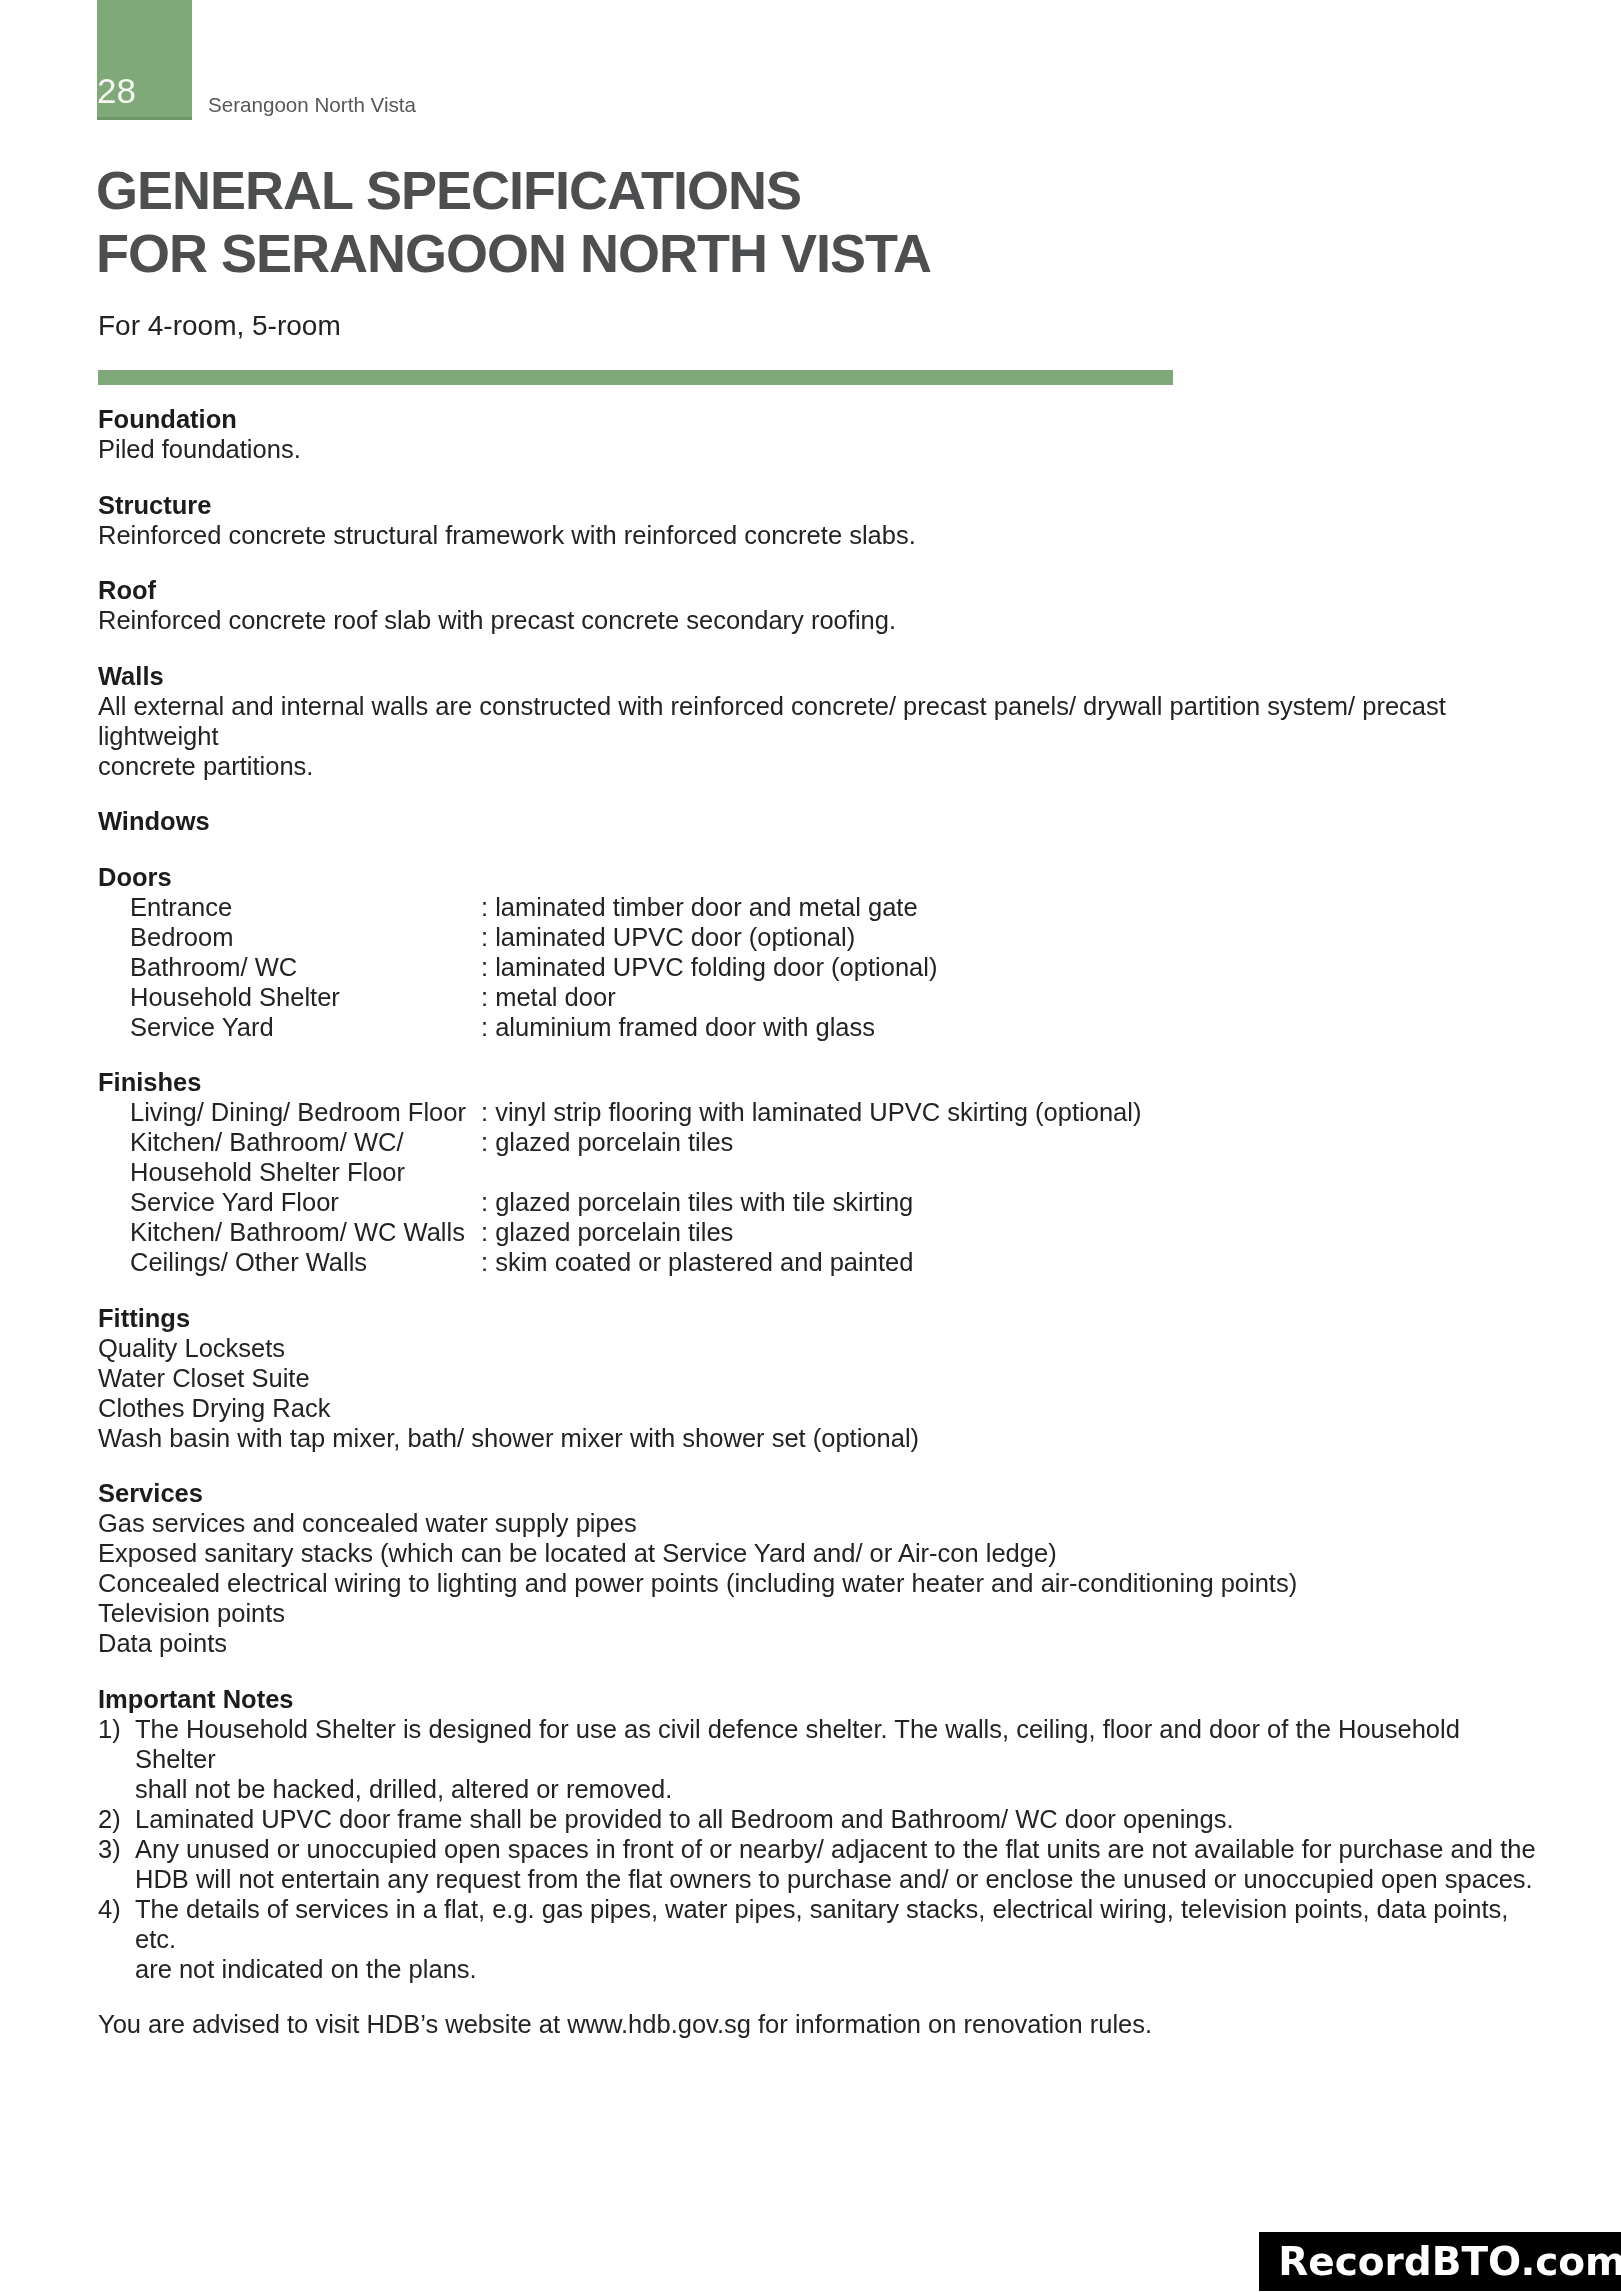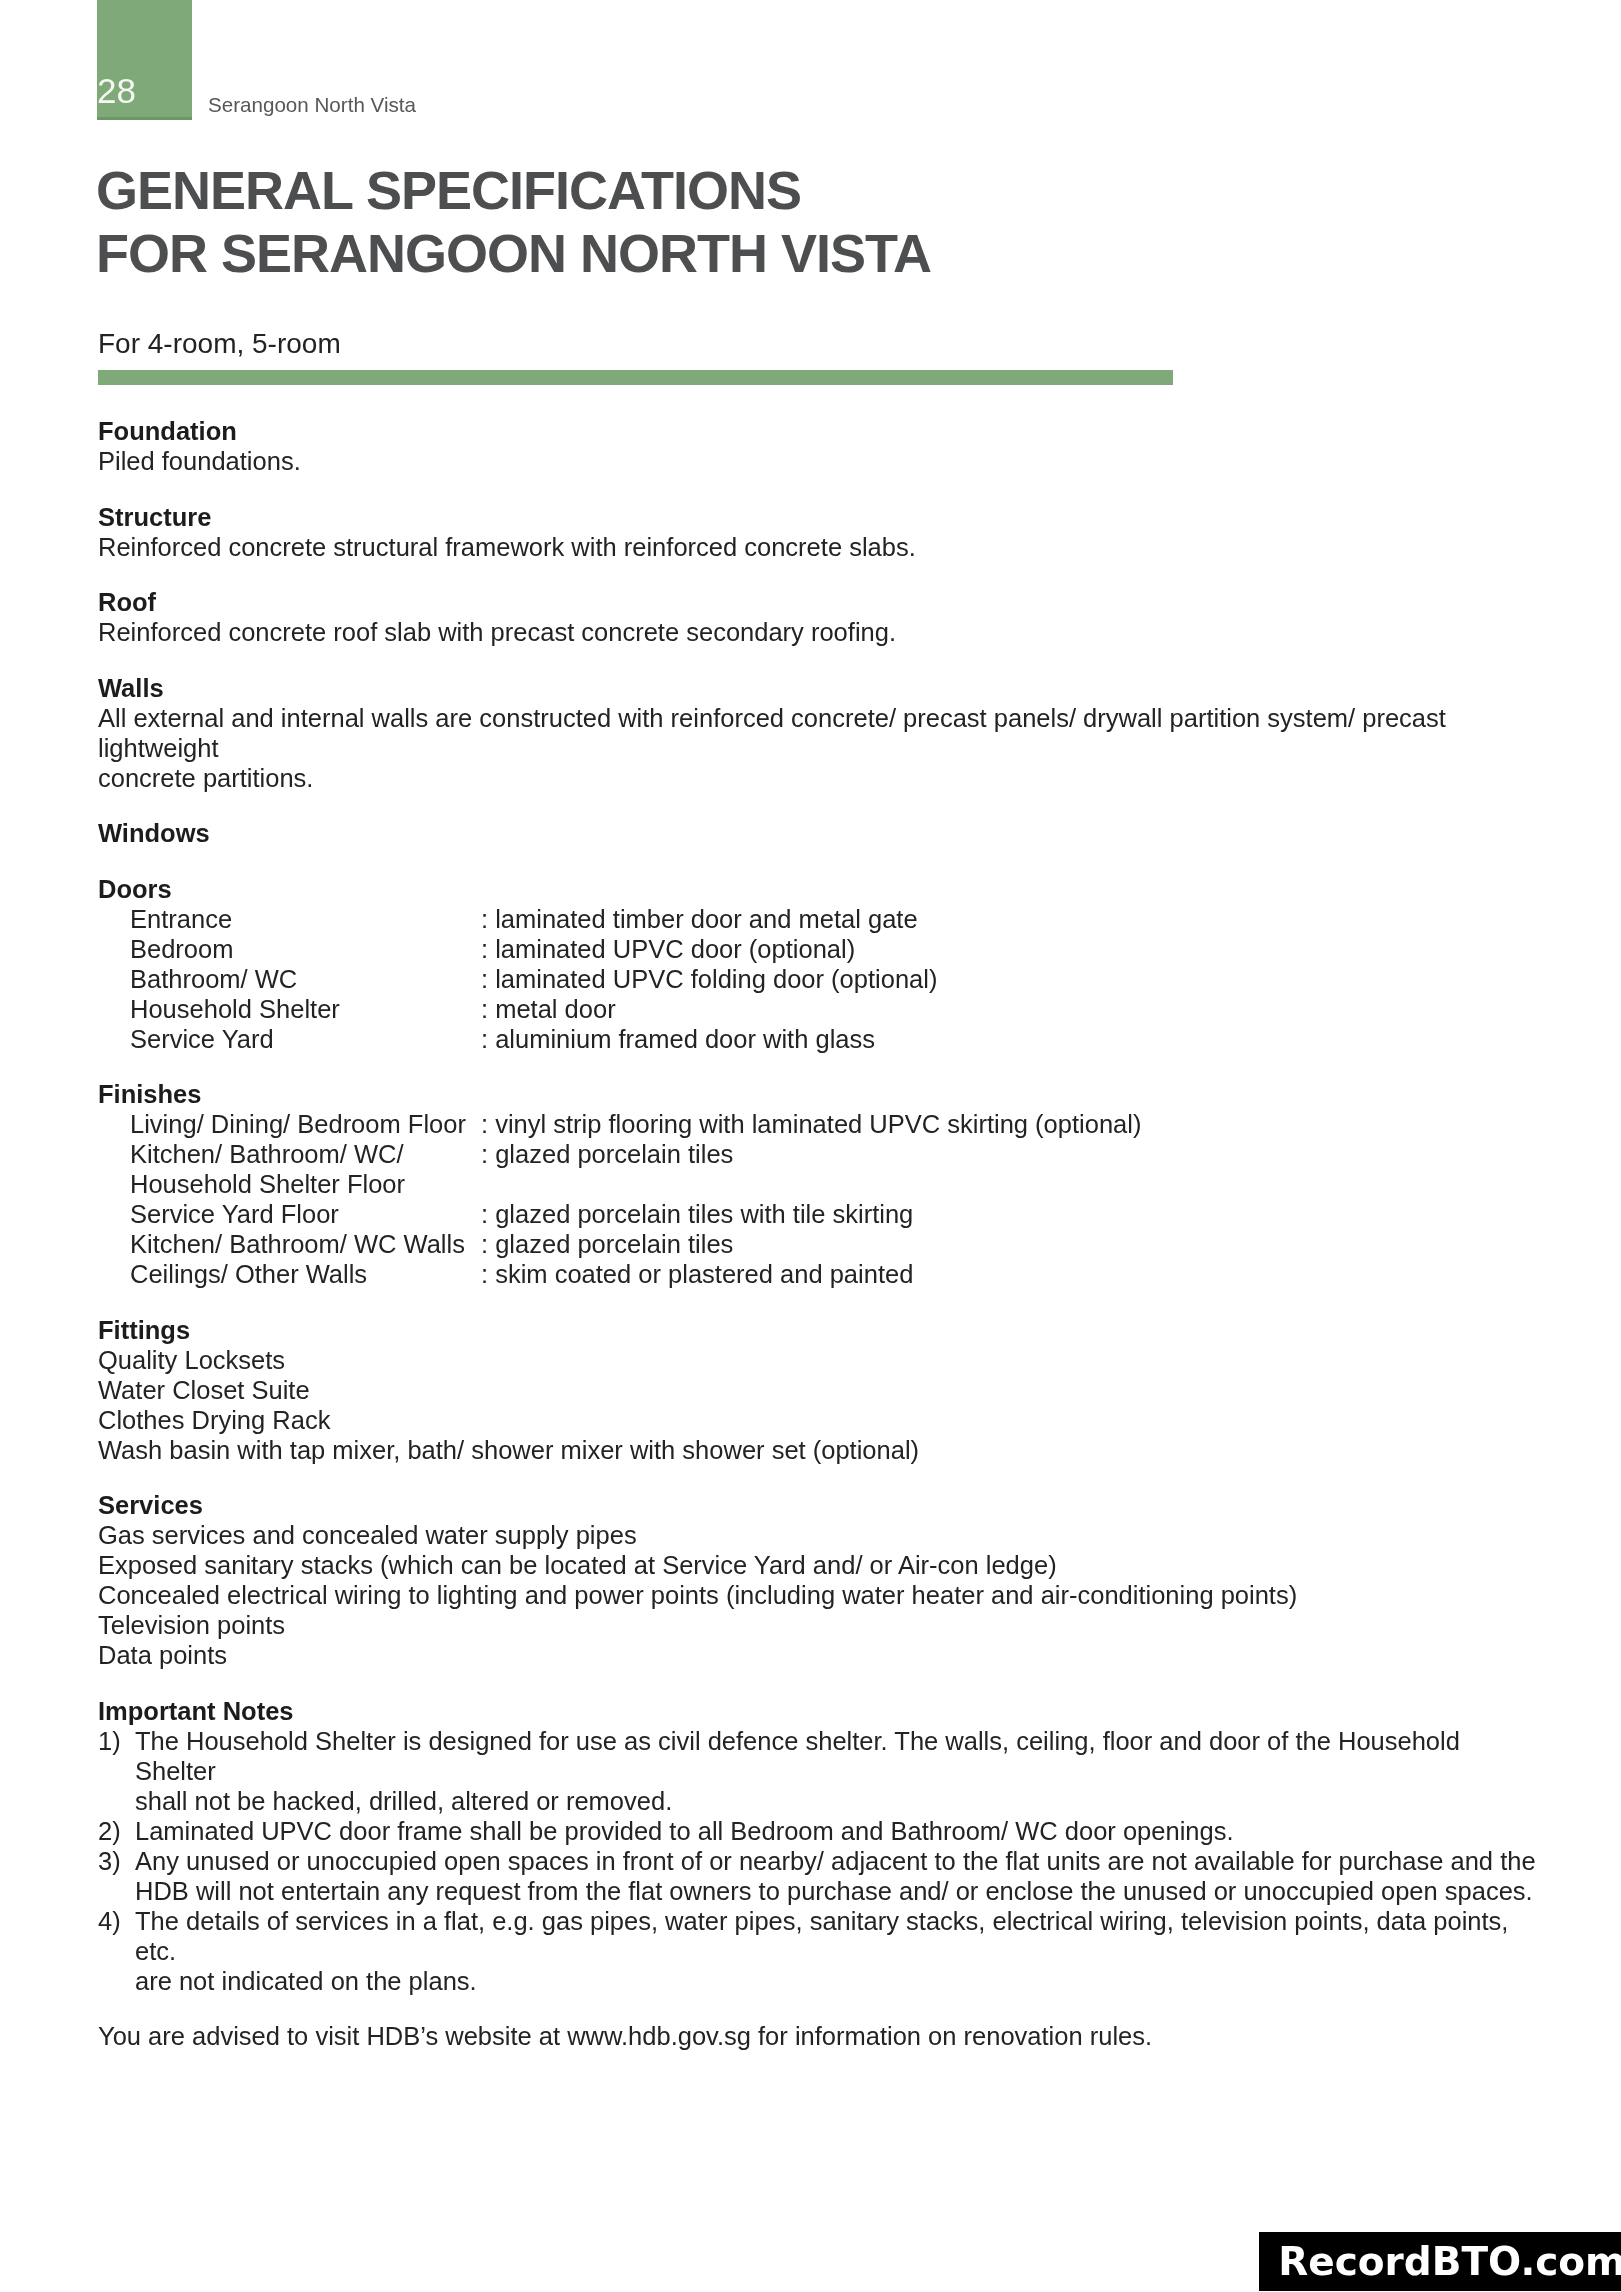--- a/index.html
+++ b/index.html
@@ -31,34 +31,34 @@
     position:absolute;left:208px;top:93px;
     font-size:20.6px;color:#56575a;
   }
   
   .title{
     position:absolute;left:96px;top:159px;
     font-size:54px;font-weight:bold;line-height:63px;
     letter-spacing:-1px;color:var(--title_gray);
   }
   .subtitle{
-    position:absolute;left:98px;top:328px;
+    position:absolute;left:98px;top:310px;
     font-size:28px;color:var(--body_text);
   }
   .divider{
     position:absolute;left:98px;top:370px;
     width:1075px;height:14.7px;background:var(--accent_green);
   }
   
   .content{
     position:absolute;left:98px;top:400px;width:1441px;
     font-size:25.5px;line-height:30px;
   }
   .section{margin-top:25.5px;}
-  .section:first-child{margin-top:16px;}
+  .section:first-child{margin-top:4px;}
   .sec-heading{font-weight:bold;color:#1c1c1c;}
   .pre{white-space:pre-line;}
   .kv-row{display:flex;margin-left:32px;}
   .kv-label{flex:0 0 351px;}
   .kv-value{flex:1 1 auto;}
   .note-row{display:flex;}
   .note-num{flex:0 0 37px;}
   .note-text{flex:1 1 auto;}
   .advisory{margin-top:25.5px;}
   

